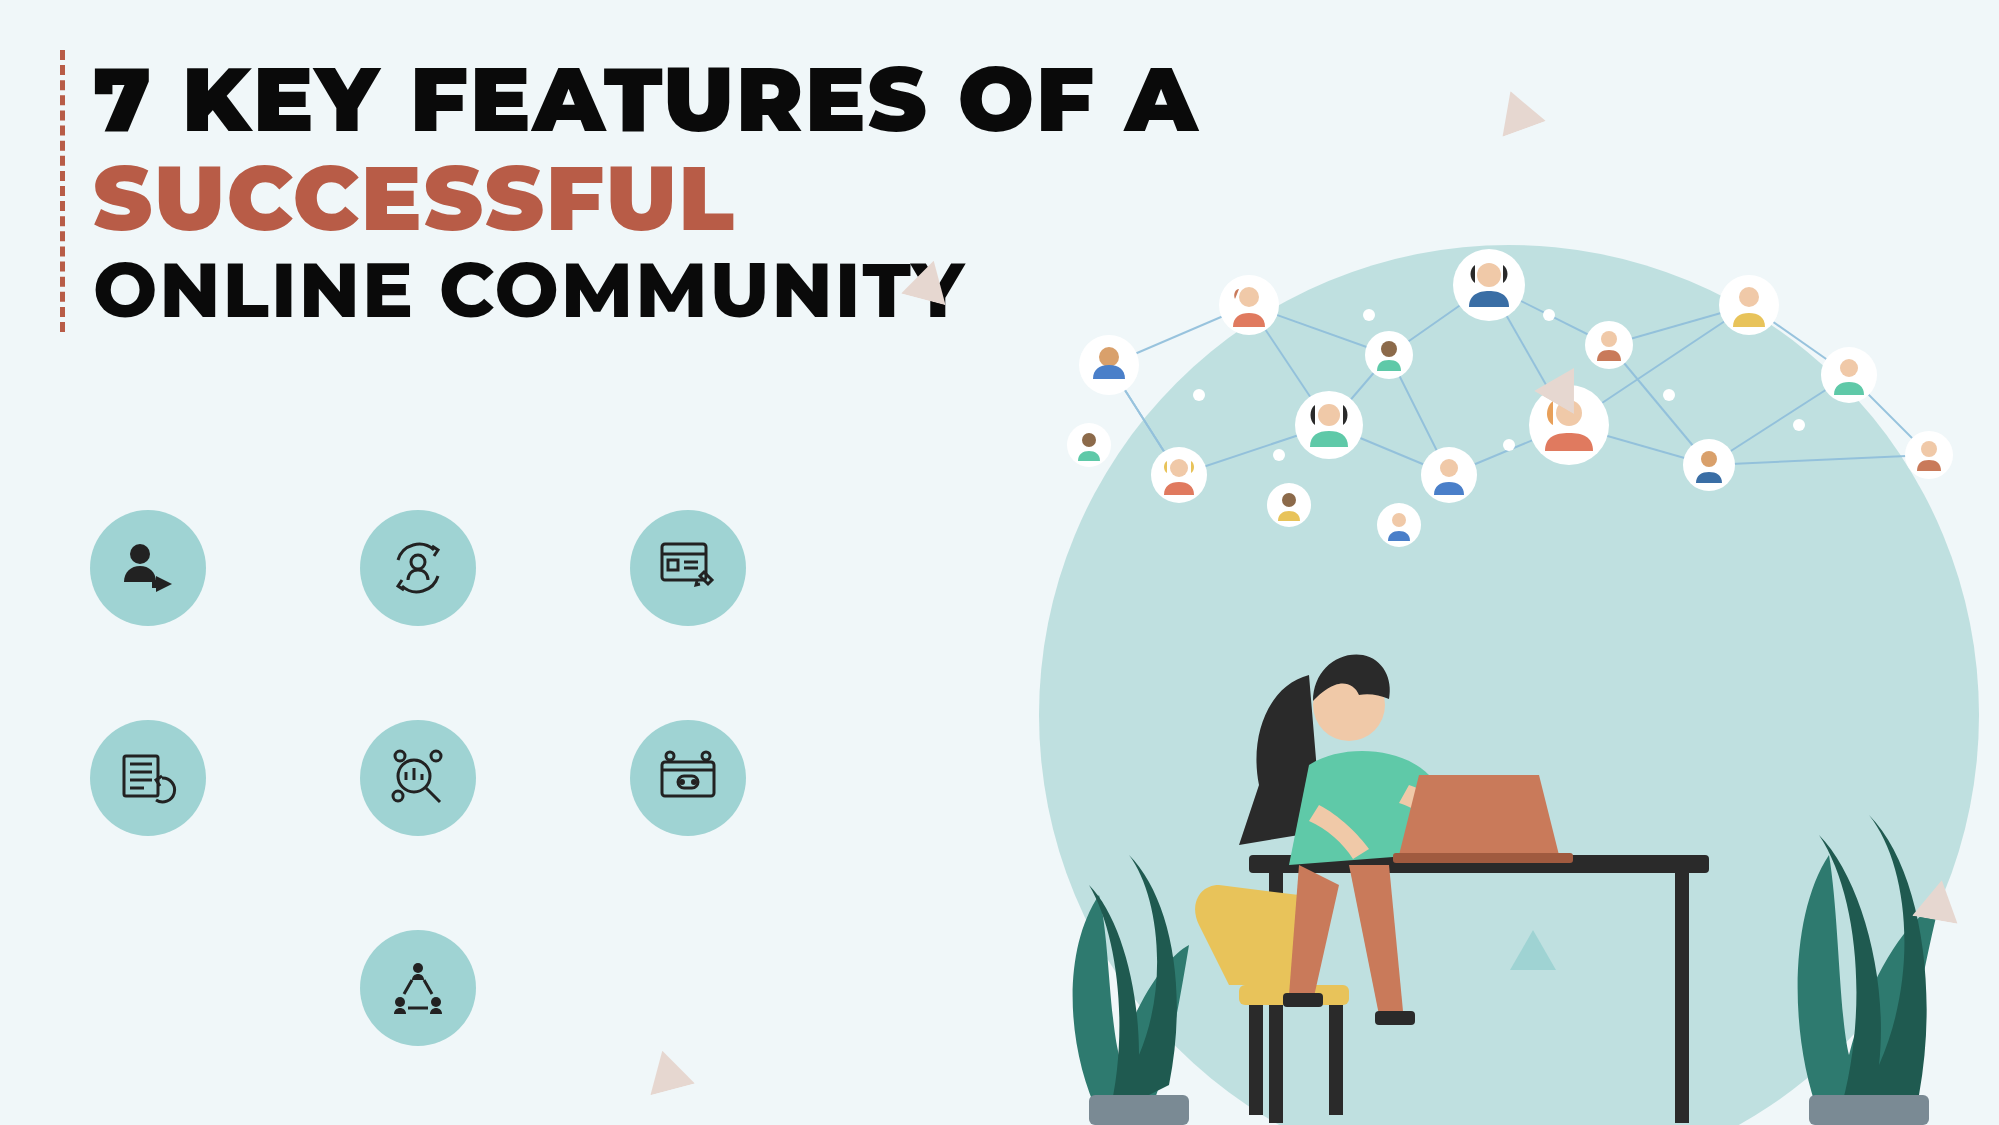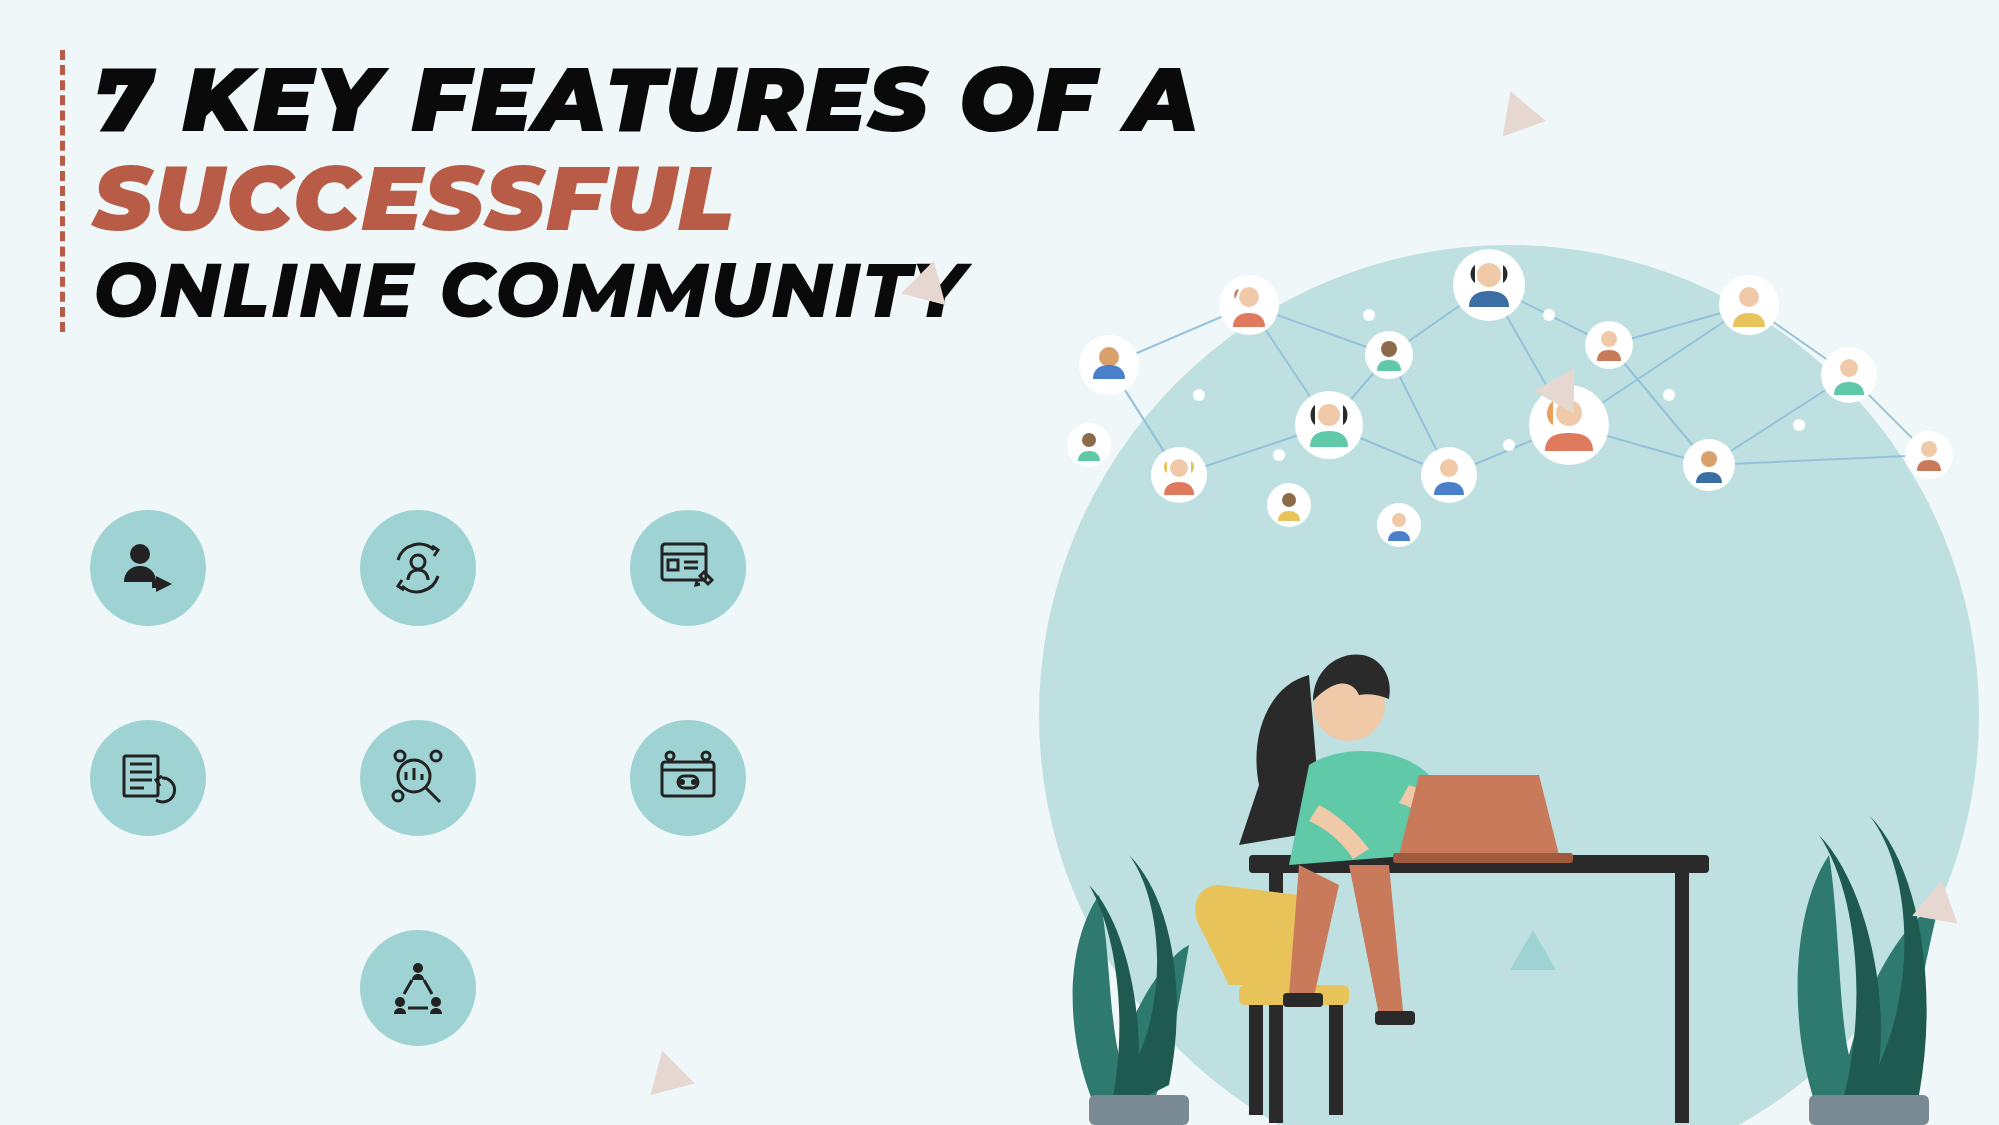--- a/index.html
+++ b/index.html
@@ -10,21 +10,20 @@
     font-family: "Montserrat", "Arial Black", sans-serif;
     overflow: hidden;
     position: relative;
   }
   .title-block {
     position: absolute;
     left: 60px;
     top: 50px;
     padding-left: 28px;
     border-left: 5px dashed #b85c47;
-    font-style: italic;
   }
   .title-line {
     font-weight: 900;
     font-size: 90px;
     letter-spacing: 2px;
     line-height: 1.1;
     text-transform: uppercase;
   }
   .t-black { color: #0a0a0a; }
   .t-accent { color: #b85c47; }

